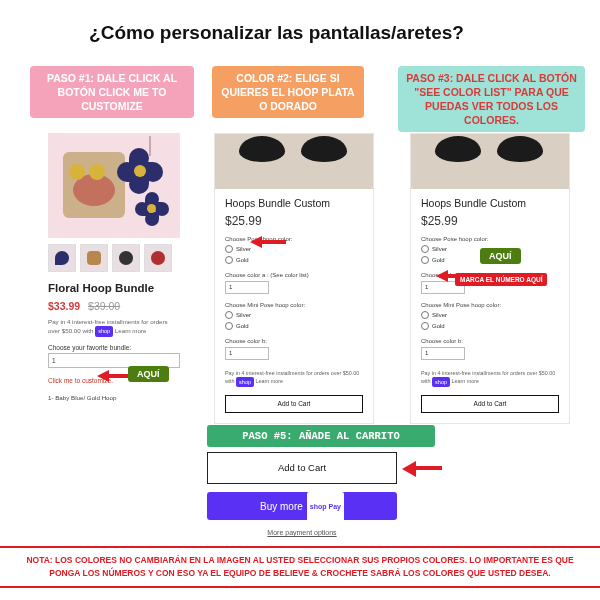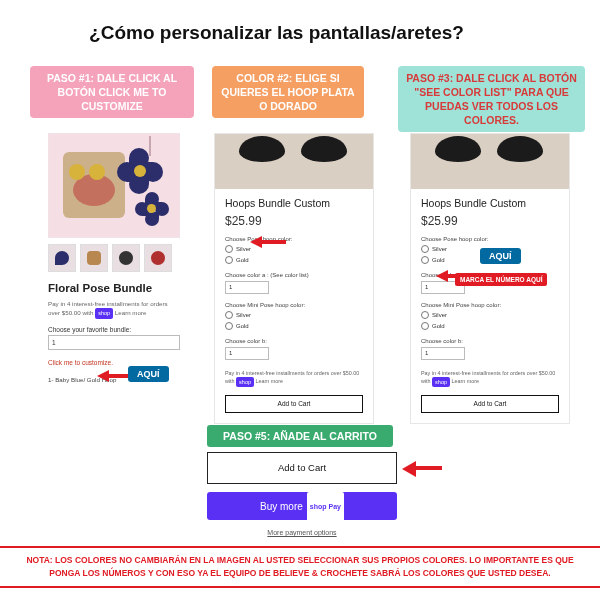--- a/index.html
+++ b/index.html
@@ -61,24 +61,24 @@
   .pprice{font-size:12px;color:#333;margin-top:5px;}
   .opt-label{font-size:6px;color:#444;margin-top:8px;}
   .radio-row{font-size:6px;color:#333;margin-top:3px;display:flex;align-items:center;gap:3px;}
   .radio{width:6px;height:6px;border:1px solid #777;border-radius:50%;display:inline-block;}
   .miniinput{margin-top:3px;width:44px;height:13px;border:1px solid #bbb;font-size:6px;color:#333;padding-left:3px;box-sizing:border-box;line-height:11px;}
   .finep2{font-size:5.4px;color:#666;line-height:8px;margin-top:9px;}
   .atc{margin-top:8px;border:1px solid #111;height:16px;line-height:16px;text-align:center;font-size:6.5px;color:#111;}
   
   .arrow{position:absolute;height:0;width:0;border-top:6px solid transparent;border-bottom:6px solid transparent;border-left:12px solid #e01b24;}
   .arrow-bar{position:absolute;background:#e01b24;height:4px;}
-  .aqui{position:absolute;background:#0369a1;color:#fff;font-weight:bold;font-size:9px;padding:3px 9px;border-radius:3px;}
+  .aqui{position:absolute;background:#4d7c0f;color:#fff;font-weight:bold;font-size:9px;padding:3px 9px;border-radius:3px;}
   .marca{position:absolute;background:#e01b24;color:#fff;font-weight:bold;font-size:6.5px;padding:3px 5px;border-radius:2px;}
   
-  .s5{position:absolute;left:207px;top:425px;width:186px;background:#3aab6e;color:#fff;font-weight:bold;font-size:10.5px;text-align:center;padding:5px 0;border-radius:3px;}
+  .s5{position:absolute;left:207px;top:425px;width:228px;background:#3aab6e;color:#fff;font-weight:bold;font-size:10.5px;text-align:center;padding:5px 0;border-radius:3px;font-family:Liberation Mono, monospace;}
   .cartbox{position:absolute;left:207px;top:452px;width:190px;}
   .btn-atc2{border:1px solid #222;height:30px;line-height:30px;text-align:center;font-size:9.5px;color:#111;background:#fff;}
   .btn-shop{margin-top:8px;height:28px;line-height:28px;text-align:center;font-size:10px;color:#fff;background:#5a31f4;border-radius:3px;}
   .shoppay2{display:inline-block;background:#fff;color:#5a31f4;font-size:7px;font-weight:bold;padding:1px 3px;border-radius:2px;margin-left:4px;vertical-align:middle;}
   .morepay{margin-top:9px;text-align:center;font-size:7px;color:#555;text-decoration:underline;}
   
   .note{position:absolute;left:0;top:546px;width:600px;border-top:2px solid #e01b24;border-bottom:2px solid #e01b24;padding:6px 14px;box-sizing:border-box;text-align:center;color:#e01b24;font-weight:bold;font-size:8.5px;line-height:13px;}
 </style>
 </head>
 <body>
@@ -117,21 +117,25 @@
     <div class="thumb t2">
         <i></i>
       </div>
     <div class="thumb t3">
         <i></i>
       </div>
     <div class="thumb t4">
         <i></i>
       </div>
   </div>
-  <div class="prod-title">Floral Pose Bundle</div>
+  <div class="prod-title">Floral Hoop Bundle</div>
+  <div class="price-row">
+    <span class="price-new">$33.99</span>
+    <span class="price-old">$39.00</span>
+  </div>
   <div class="fineprint">
     <span>Pay in 4 interest-free installments for orders over $50.00 with</span>
     <span class="shoppay">shop</span>
     <span>Learn more</span>
   </div>
   <div class="lbl">Choose your favorite bundle:</div>
   <div class="sel">1</div>
   <a class="linkred">Click me to customize.</a>
   <div class="optline">1- Baby Blue/ Gold Hoop</div>
 </div>

